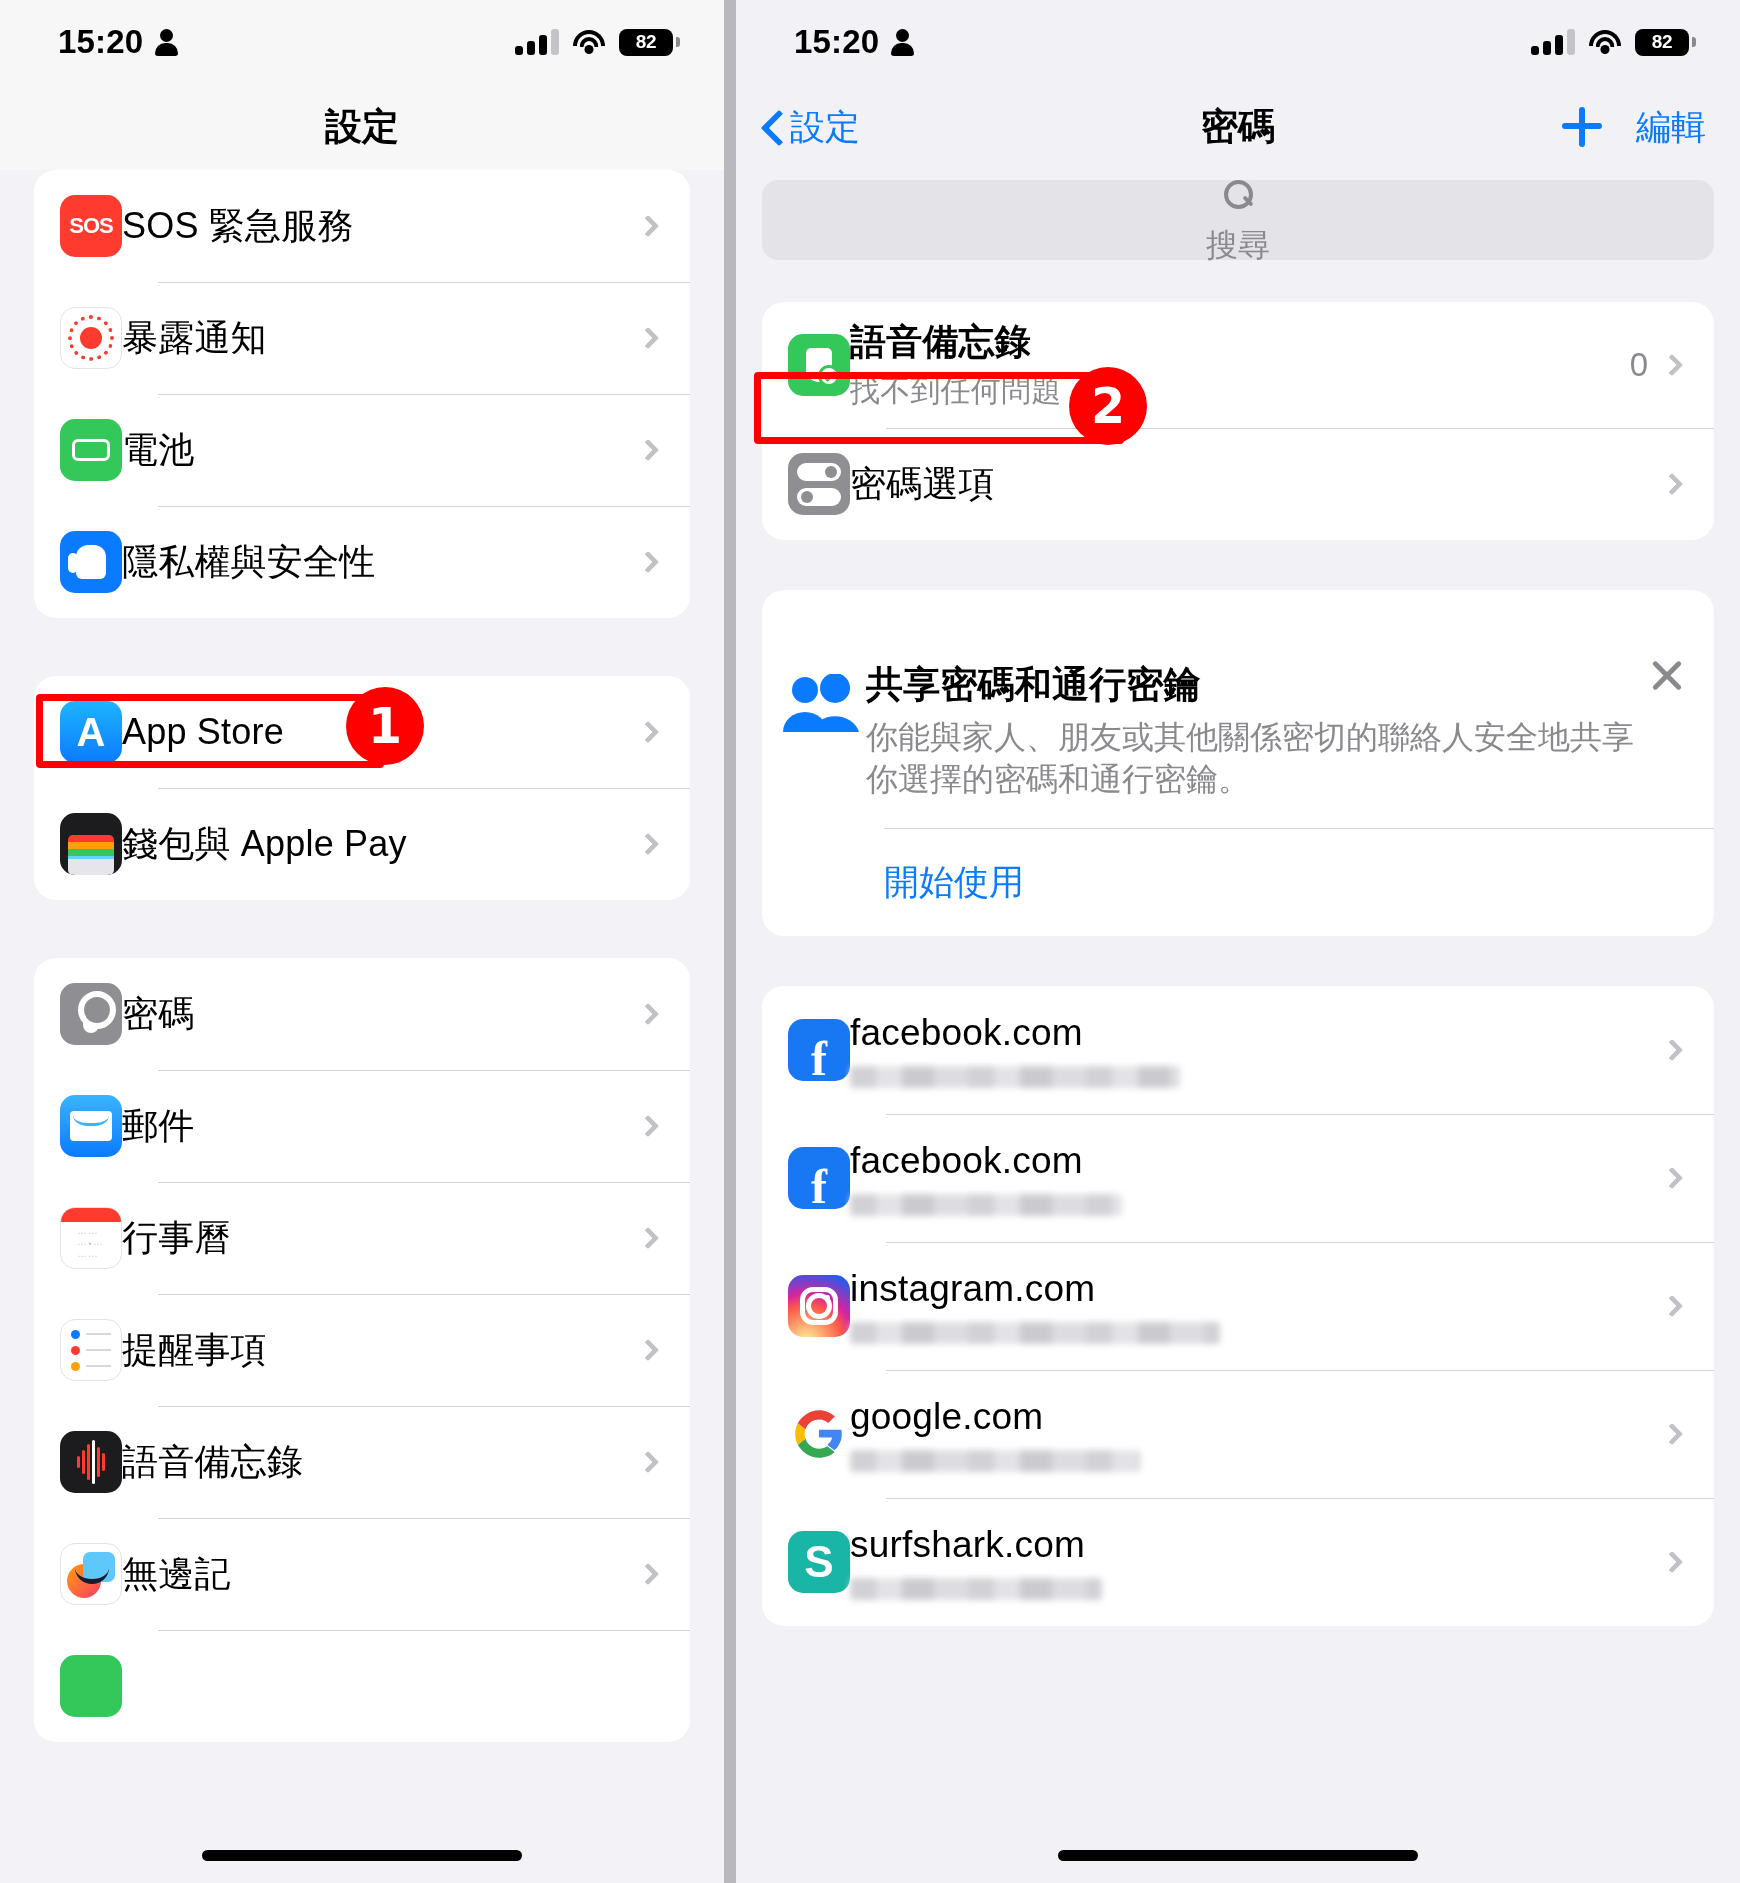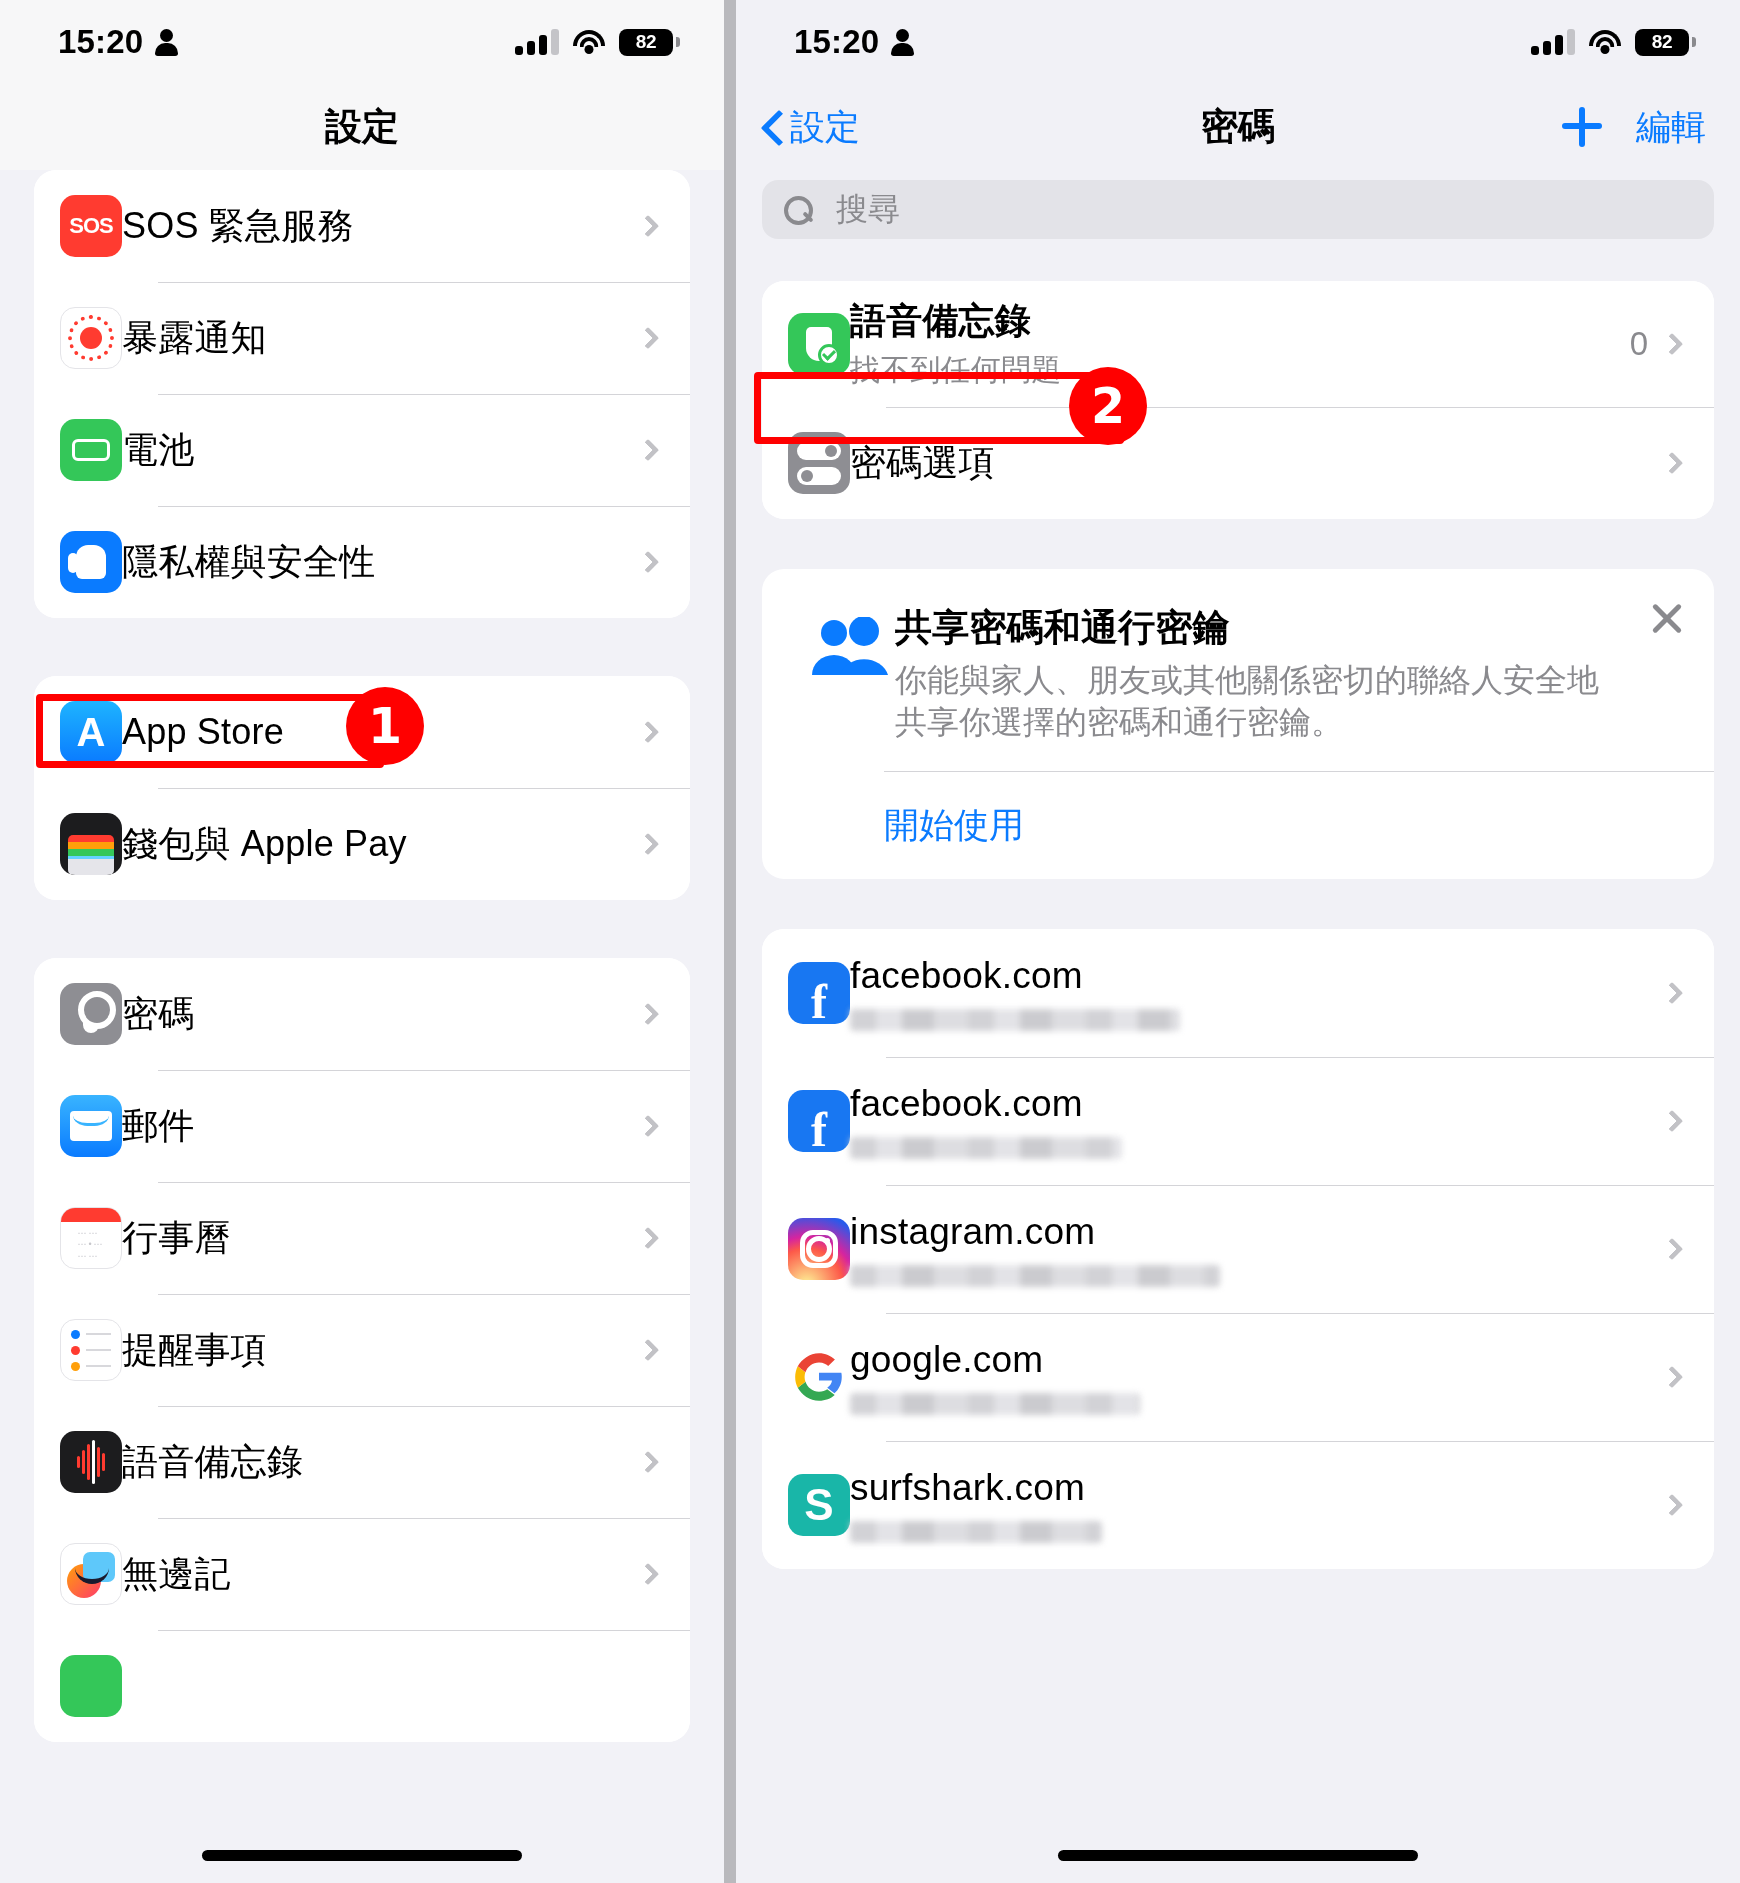--- a/index.html
+++ b/index.html
@@ -103,22 +103,22 @@
   .nav-plus::before, .nav-plus::after{
     content:""; position:absolute; background:#0a7bff; border-radius:3px;
   }
   .nav-plus::before{ left:0; top:16px; width:40px; height:6px; }
   .nav-plus::after { left:17px; top:0; width:6px; height:40px; }
   .nav-edit { color:#0a7bff; font-size:35px; }
 
   
   .search-wrap { padding: 10px 26px 18px; background:#f1f1f6; }
   .search {
-    height:59px; border-radius:16px; background:#e3e3e8;
-    display:flex; align-items:center; gap:24px; padding:0 22px;
+    height:80px; border-radius:16px; background:#e3e3e8;
+    display:flex; align-items:center; gap:16px; padding:0 22px;flex-direction:column;
   }
   .mag { width:28px; height:28px; position:relative; flex:none; }
   .mag::before{
     content:""; position:absolute; left:0; top:0; width:21px; height:21px;
     border:4px solid #8a8a8e; border-radius:50%;
   }
   .mag::after{
     content:""; position:absolute; left:18px; top:19px; width:12px; height:4px;
     background:#8a8a8e; border-radius:2px; transform:rotate(45deg);
   }
@@ -248,21 +248,21 @@
   .ic-ig .sq{ width:38px; height:38px; border:5px solid #fff; border-radius:13px; position:relative;
               display:flex; align-items:center; justify-content:center; }
   .ic-ig .sq::before{ content:""; width:16px; height:16px; border:5px solid #fff; border-radius:50%;}
   .ic-ig .sq::after{ content:""; position:absolute; right:3px; top:3px; width:5px; height:5px;
                      border-radius:50%; background:#fff;}
   .ic-shark{ background:#19b6a8; display:flex; align-items:center; justify-content:center;
              color:#fff; font-size:44px; font-weight:700; }
 
   
   .promo { background:#fff; border-radius:22px; margin:0 26px; overflow:hidden; }
-  .promo-top { display:flex; padding: 34px 41px 28px; position:relative; }
+  .promo-top { display:flex; padding: 34px 12px 28px; position:relative;margin-top:36px; }
   .promo-ico { width:92px; flex:none; display:flex; align-items:flex-start; justify-content:center;
                padding-top:14px; }
   .people-svg { width:78px; height:60px; }
   .promo-txt { flex:1; padding-right:56px; }
   .promo-h { font-size:37px; font-weight:700; color:#000; letter-spacing:.2px; }
   .promo-p { font-size:32px; color:#8a8a8e; line-height:1.32; margin-top:6px; }
   .promo-x { position:absolute; right:28px; top:30px; width:38px; height:38px; }
   .promo-x::before,.promo-x::after{
     content:""; position:absolute; left:0; top:17px; width:38px; height:5px;
     background:#8a8a8e; border-radius:3px;

